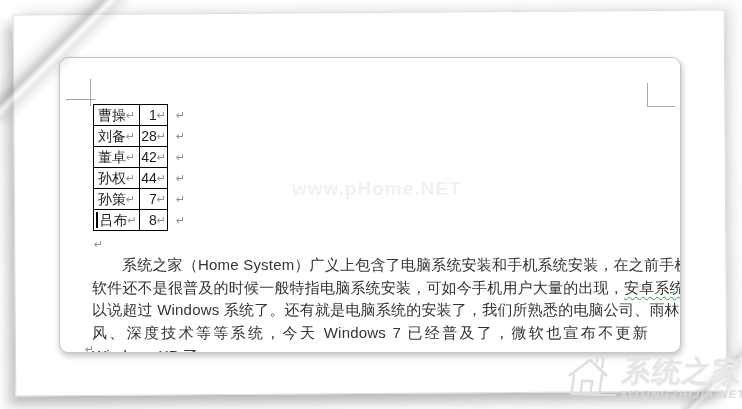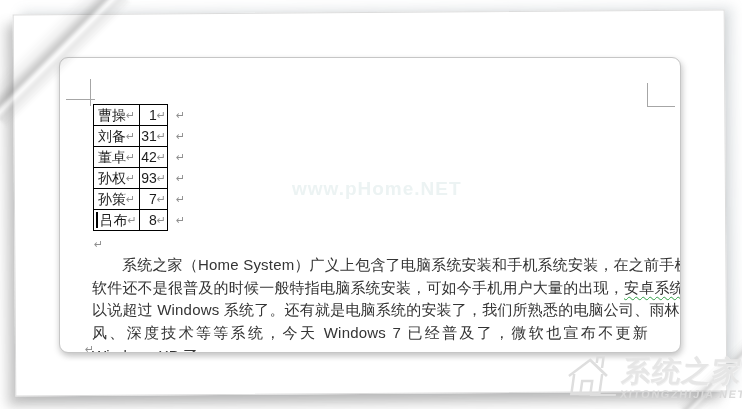--- a/index.html
+++ b/index.html
@@ -110,21 +110,21 @@
             <span class="pmark">↵</span>
           </div>
         <span class="pmark rowend">↵</span>
       </div>
       <div class="trow">
         <div class="tcell name">
             <span>刘备</span>
             <span class="pmark">↵</span>
           </div>
         <div class="tcell num">
-            <span>31</span>
+            <span>28</span>
             <span class="pmark">↵</span>
           </div>
         <span class="pmark rowend">↵</span>
       </div>
       <div class="trow">
         <div class="tcell name">
             <span>董卓</span>
             <span class="pmark">↵</span>
           </div>
         <div class="tcell num">
@@ -132,21 +132,21 @@
             <span class="pmark">↵</span>
           </div>
         <span class="pmark rowend">↵</span>
       </div>
       <div class="trow">
         <div class="tcell name">
             <span>孙权</span>
             <span class="pmark">↵</span>
           </div>
         <div class="tcell num">
-            <span>93</span>
+            <span>44</span>
             <span class="pmark">↵</span>
           </div>
         <span class="pmark rowend">↵</span>
       </div>
       <div class="trow">
         <div class="tcell name">
             <span>孙策</span>
             <span class="pmark">↵</span>
           </div>
         <div class="tcell num">

